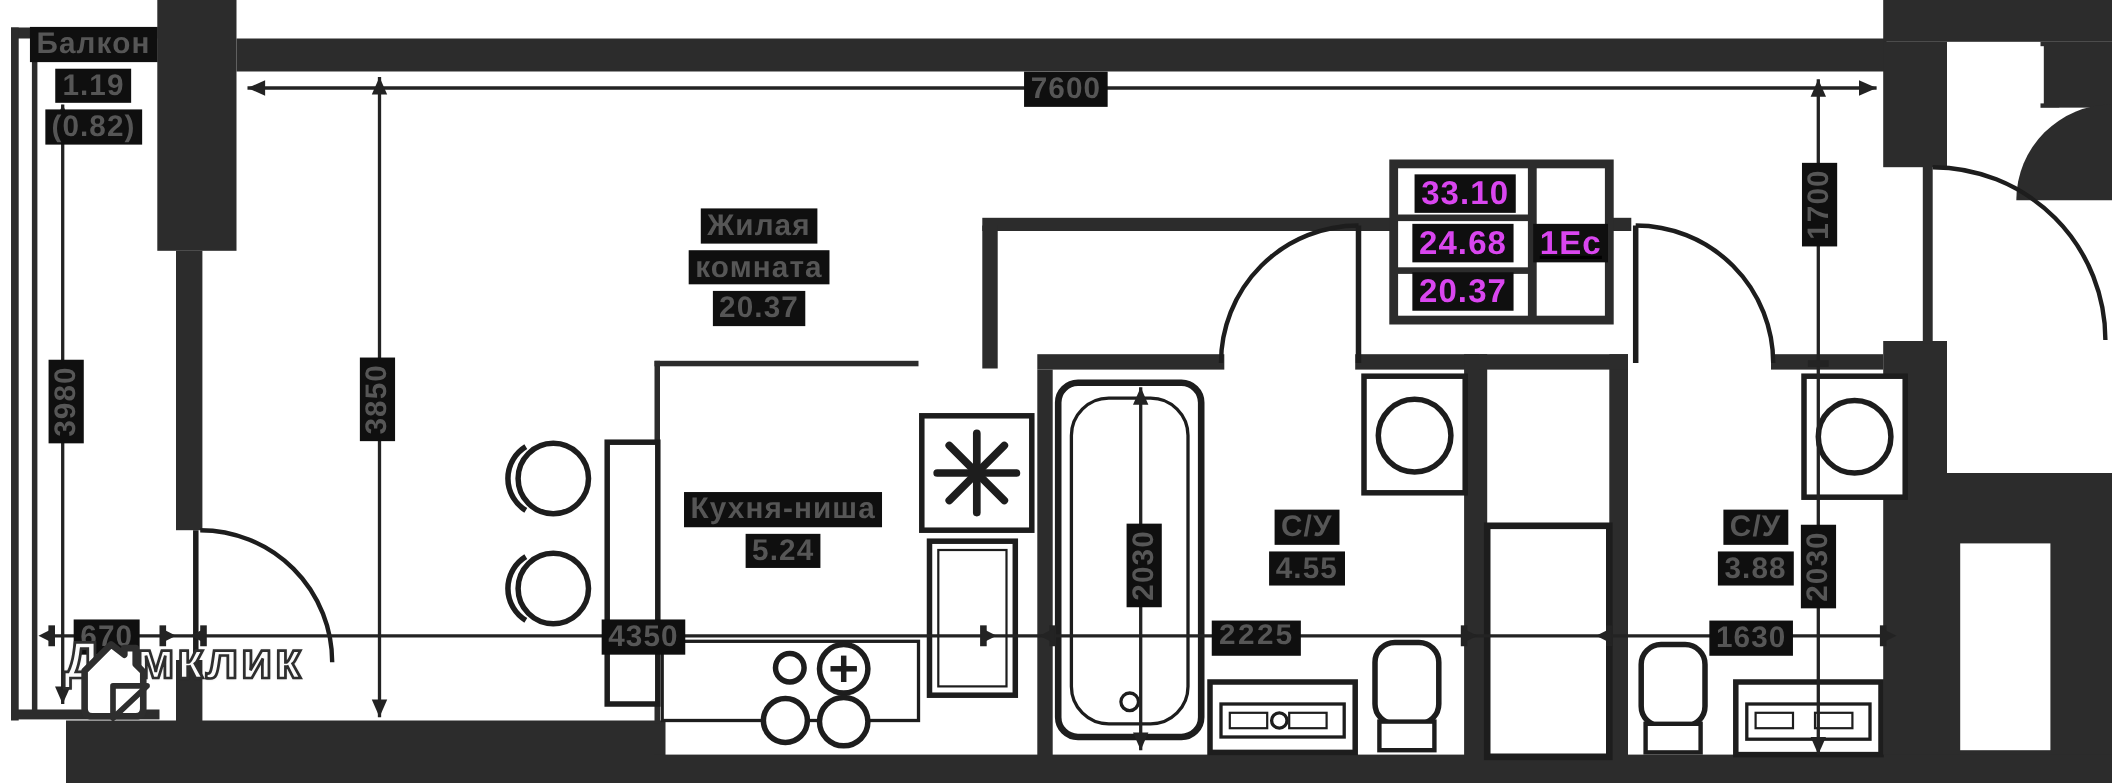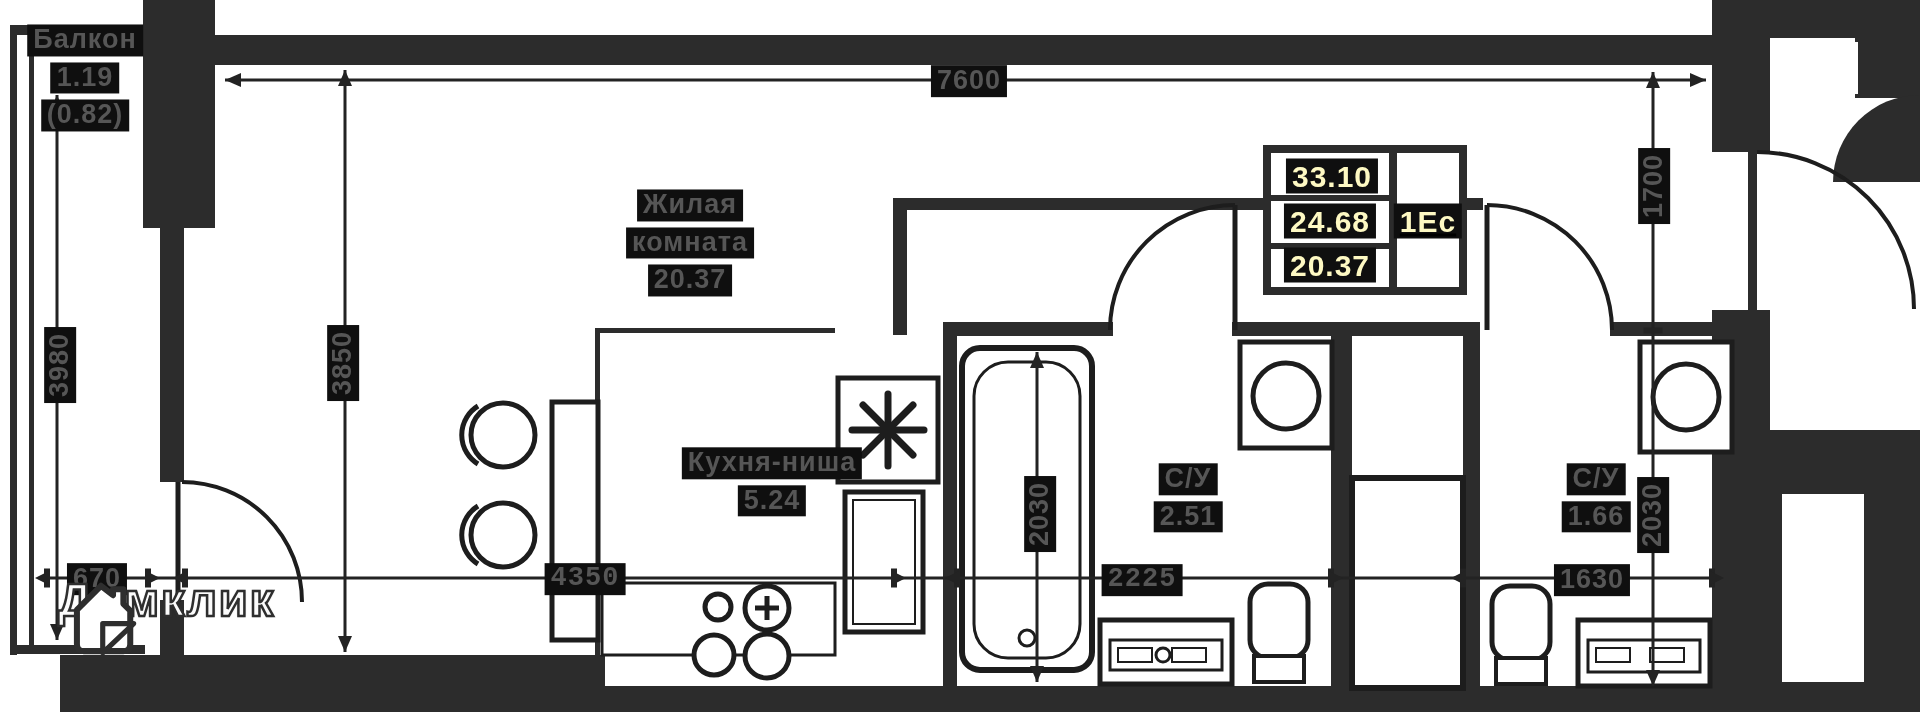--- a/index.html
+++ b/index.html
@@ -4,21 +4,21 @@
 <style>
   html,body{margin:0;padding:0;background:#fff;}
   .plan{position:relative;width:1920px;height:712px;background:#ffffff;overflow:hidden;
         font-family:"Liberation Sans",sans-serif;}
   .plan svg{position:absolute;left:0;top:0;}
   .lbl{position:absolute;transform:translate(-50%,-50%);display:flex;flex-direction:column;
        align-items:center;gap:6px;z-index:30;white-space:nowrap;}
   .lbl span{background:#0f0f0f;color:#565656;font-size:27px;font-weight:600;
             padding:1px 6px;line-height:1.1;letter-spacing:1px;}
   .rot{transform:translate(-50%,-50%) rotate(-90deg);}
-  .stamp-txt span{font-size:30px;font-weight:700;color:#fef9c3;}
+  .stamp-txt span{font-size:30px;font-weight:700;color:#d946ef;}
   .logo{position:absolute;left:58px;top:572px;display:flex;align-items:center;gap:10px;z-index:40;}
   .logo-text{font-size:47px;font-weight:800;color:#fbfbfb;letter-spacing:2px;
              -webkit-text-stroke:2.5px #2e2e2e;text-shadow:0 0 2px #2e2e2e;}
 </style>
 </head>
 <body>
 
 <div class="plan">
 
   <svg width="1920" height="712" viewBox="0 0 1920 712">
@@ -192,33 +192,33 @@
     <span>1.19</span>
     <span>(0.82)</span>
   </div>
 
   <div class="lbl" style="left:690px;top:243px;">
     <span>Жилая</span>
     <span>комната</span>
     <span>20.37</span>
   </div>
 
-  <div class="lbl" style="left:772px;top:482px;">
+  <div class="lbl" style="left:712px;top:482px;">
     <span>Кухня-ниша</span>
     <span>5.24</span>
   </div>
 
   <div class="lbl" style="left:1188px;top:498px;">
     <span>С/У</span>
-    <span>2.51</span>
+    <span>4.55</span>
   </div>
 
   <div class="lbl" style="left:1596px;top:498px;">
     <span>С/У</span>
-    <span>1.66</span>
+    <span>3.88</span>
   </div>
 
   <div class="lbl stamp-txt" style="left:1332px;top:176px;">
     <span>33.10</span>
     </div>
   <div class="lbl stamp-txt" style="left:1330px;top:221px;">
     <span>24.68</span>
     </div>
   <div class="lbl stamp-txt" style="left:1330px;top:265px;">
     <span>20.37</span>
@@ -226,21 +226,21 @@
   <div class="lbl stamp-txt" style="left:1428px;top:221px;text-decoration:underline;">
     <span>1Ес</span>
     </div>
 
   <div class="lbl" style="left:969px;top:81px;">
     <span>7600</span>
     </div>
   <div class="lbl" style="left:84px;top:579px;margin-left:13px;">
     <span>670</span>
     </div>
-  <div class="lbl" style="left:585px;top:579px;font-family:Liberation Mono, monospace;">
+  <div class="lbl" style="left:585px;top:579px;">
     <span>4350</span>
     </div>
   <div class="lbl" style="left:1142px;top:580px;font-family:Liberation Mono, monospace;">
     <span>2225</span>
     </div>
   <div class="lbl" style="left:1592px;top:580px;align-items:center;">
     <span>1630</span>
     </div>
   <div class="lbl rot" style="left:60px;top:365px;">
     <span>3980</span>

